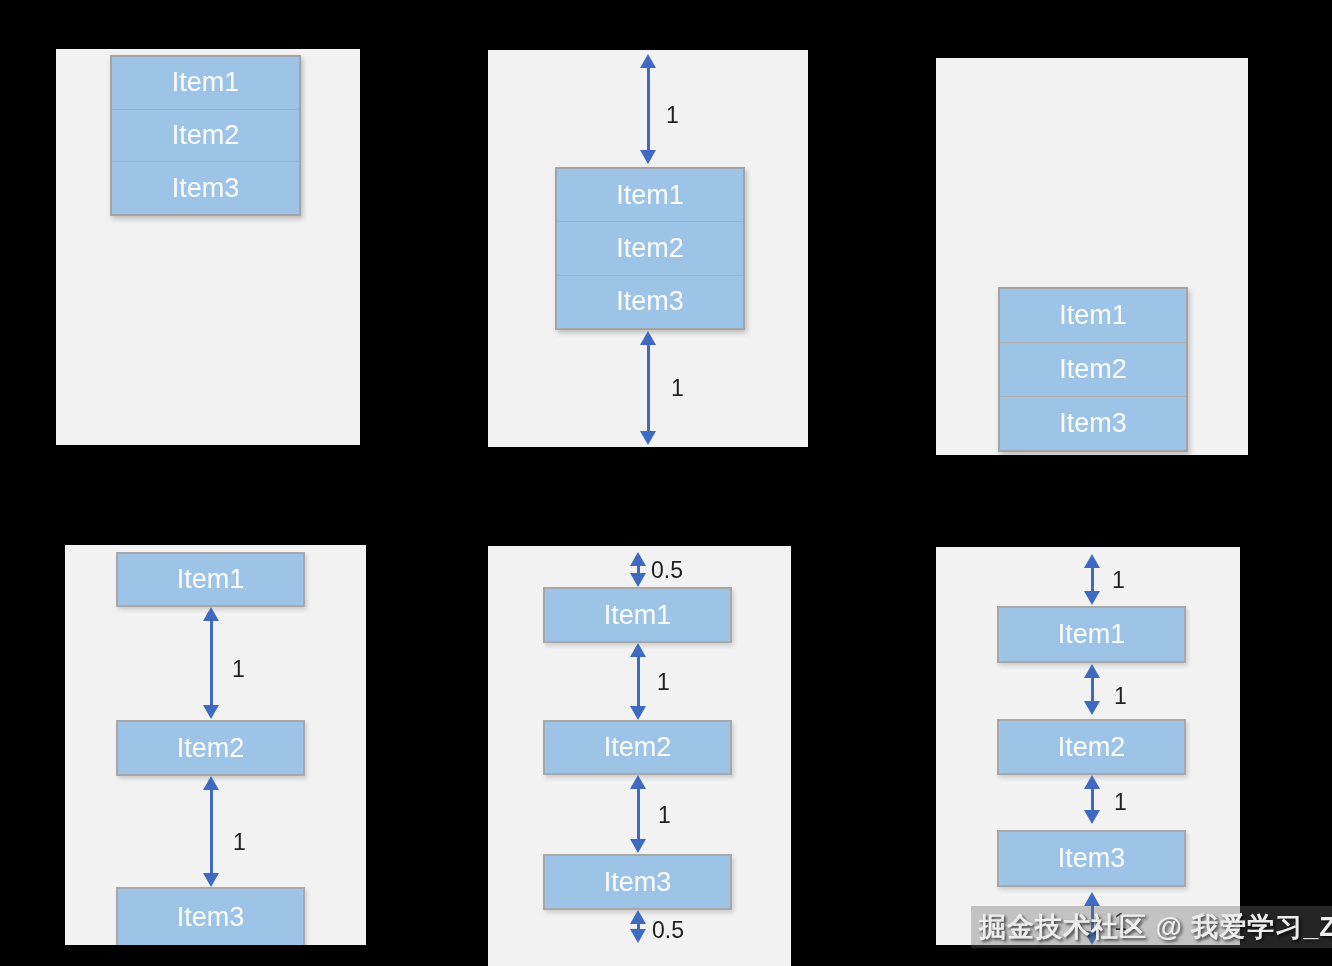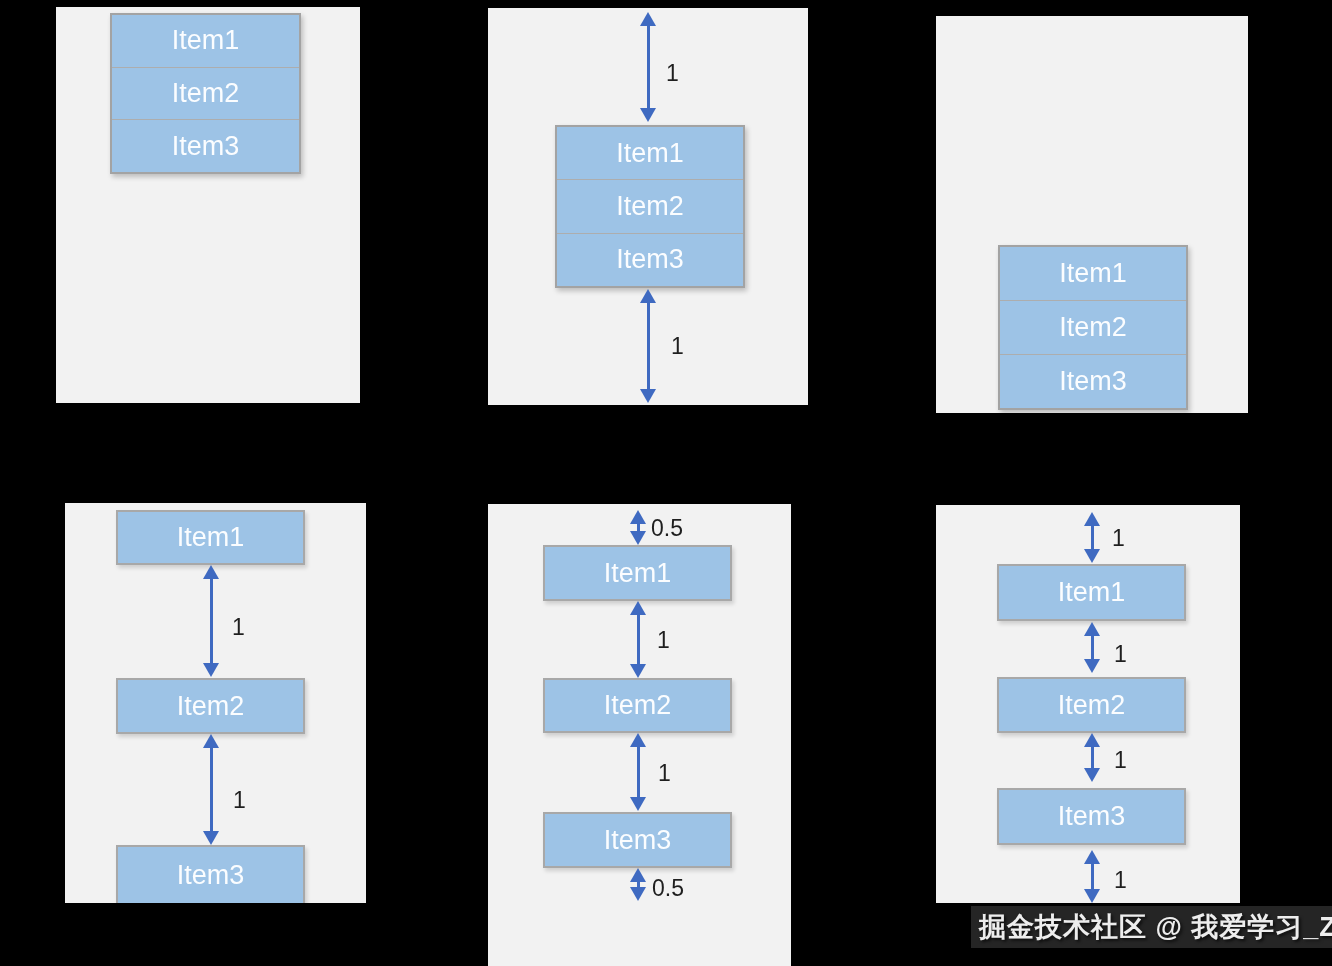--- a/index.html
+++ b/index.html
@@ -1,20 +1,20 @@
 <!DOCTYPE html>
 <html><head>
 <meta charset="utf-8">
 <style>
   * { margin:0; padding:0; box-sizing:border-box; }
   html,body { background:#000; }
   body { font-family:"Liberation Sans", sans-serif; }
   #canvas { position:relative; width:1332px; height:966px; background:#000; overflow:hidden; }
 
-  .panel { position:absolute; background:#F2F2F2; overflow:hidden; }
+  .panel { position:absolute; background:#F2F2F2; overflow:hidden;margin-top:42px; }
 
   
   .itable { position:absolute; display:flex; flex-direction:column;
             background:#9DC3E6; border:2px solid #A3A3A3;
             box-shadow:2px 3px 5px rgba(0,0,0,0.22); }
   .itable .trow { flex:1; display:flex; align-items:center; justify-content:center;
                   color:#FBFDFF; font-size:27px; }
   .itable .trow + .trow { border-top:1px solid #ADADAD; }
 
   

